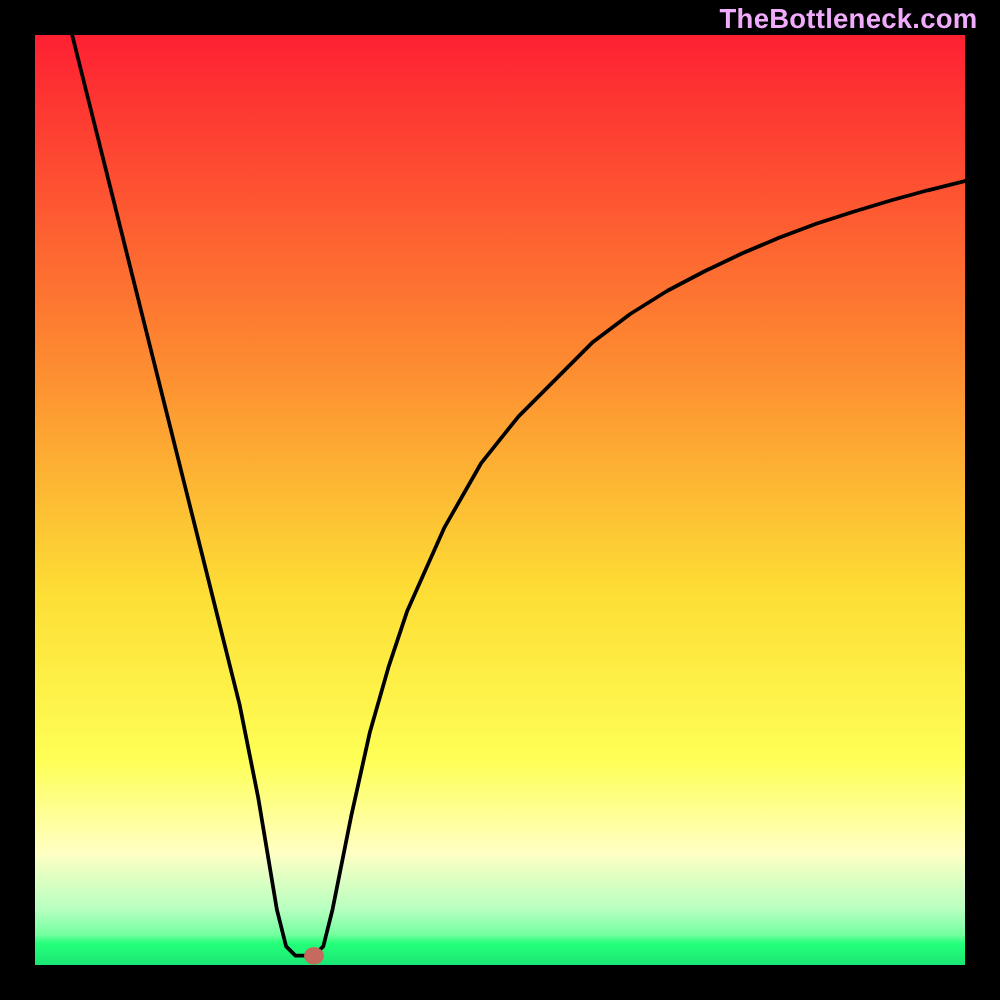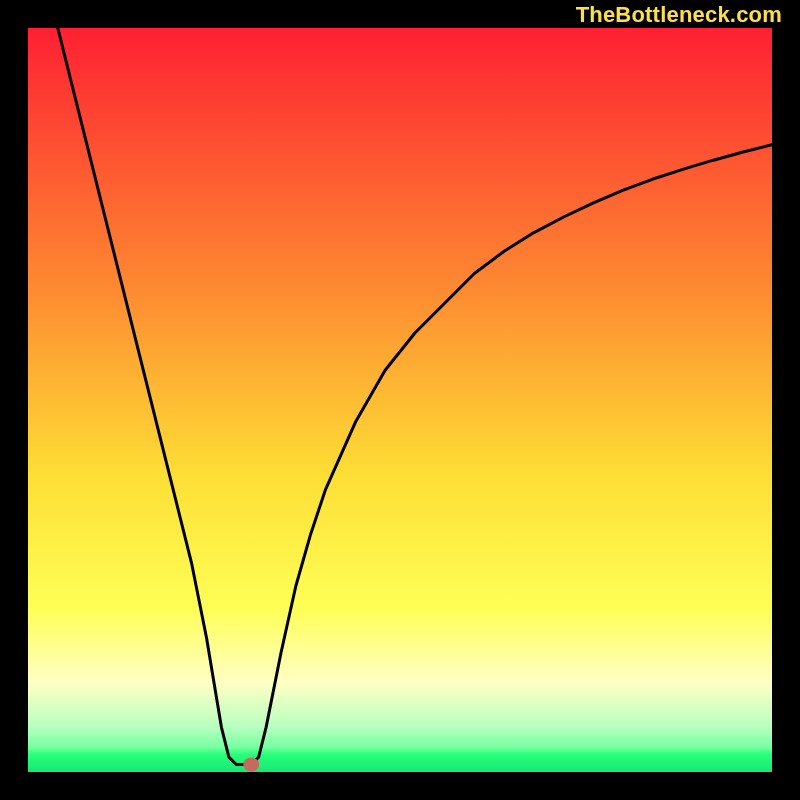--- a/index.html
+++ b/index.html
@@ -13,21 +13,21 @@
   }
   .root {
     position: relative;
     width: 800px;
     height: 800px;
   }
   .watermark {
     position: absolute;
     top: 2px;
     right: 18px;
-    color: #fde047;
+    color: #f0abfc;
     font-size: 22px;
     font-weight: 600;
     z-index: 4;
     letter-spacing: 0.2px;
   }
   .chart-frame {
     position: absolute;
     left: 28px;
     top: 28px;
     width: 744px;

